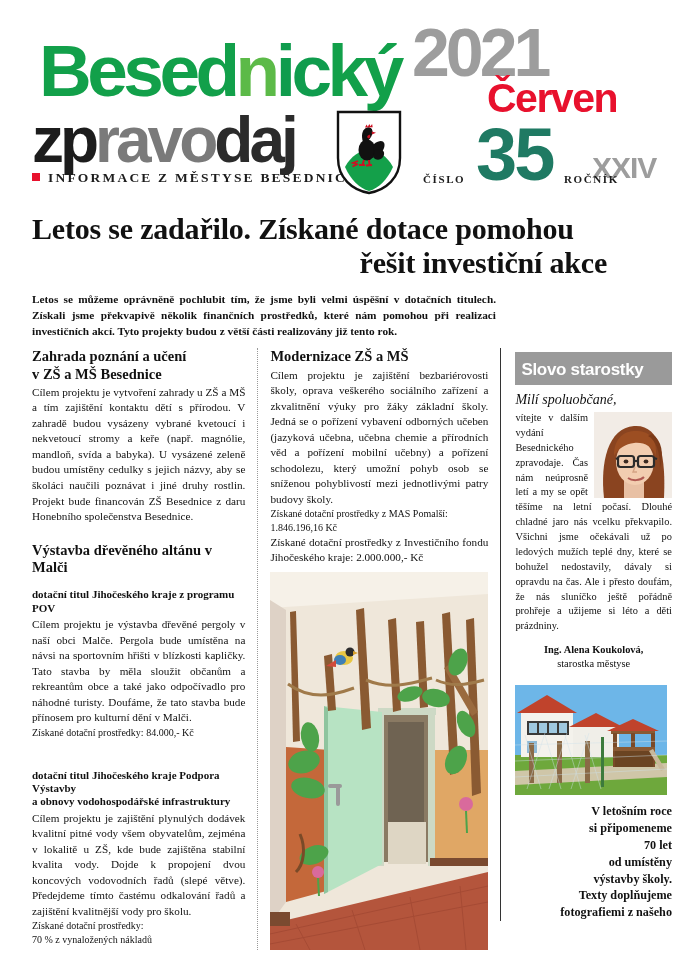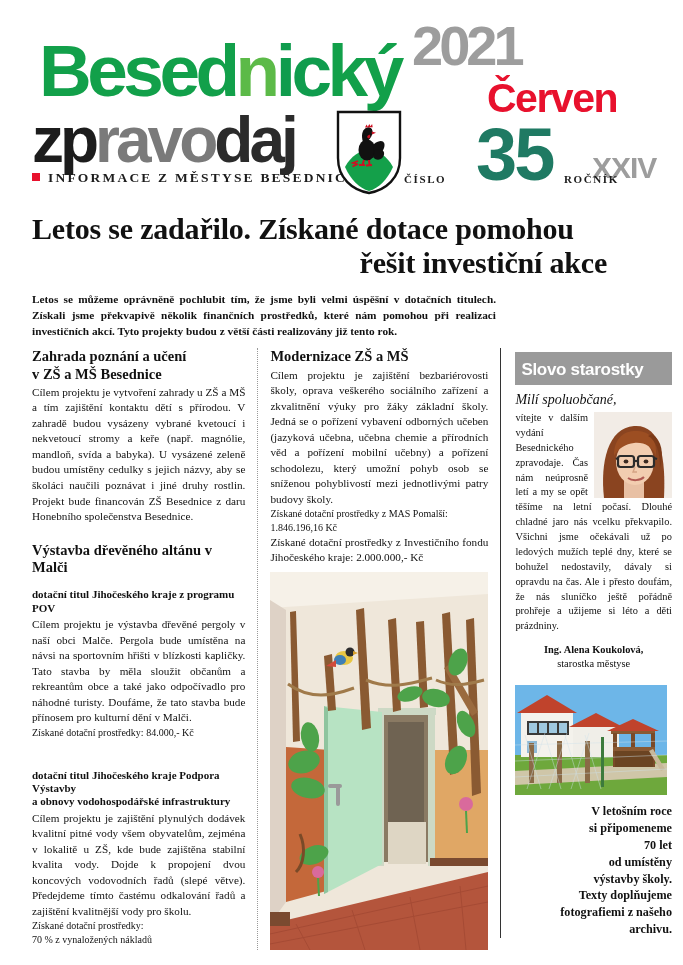--- a/index.html
+++ b/index.html
@@ -22,21 +22,21 @@
     height: 200px;
     width: 683px;
     overflow: hidden;
   }
   .mast-year {
     position: absolute;
     left: 412px;
     top: 18px;
     font-family: "Liberation Sans", sans-serif;
     font-weight: bold;
-    font-size: 56px;
+    font-size: 68px;
     letter-spacing: -4px;
     color: #9d9d9d;
     line-height: 1;
     z-index: 1;
   }
   .mast-besednicky {
     position: absolute;
     left: 39px;
     top: 34px;
     font-family: "Liberation Sans", sans-serif;
@@ -98,21 +98,21 @@
     font-family: "Liberation Sans", sans-serif;
     font-weight: bold;
     font-size: 30px;
     letter-spacing: -1px;
     color: #9d9d9d;
     line-height: 1;
     z-index: 2;
   }
   .mast-cislo {
     position: absolute;
-    left: 404px;
+    left: 423px;
     top: 173px;
     font-family: "Liberation Serif", serif;
     font-weight: bold;
     font-size: 11px;
     letter-spacing: 1.6px;
     color: #1c1c1c;
     z-index: 5;
   }
   .mast-rocnik {
     position: absolute;
@@ -577,16 +577,15 @@
     </div>
 
     <div class="anniv">
       <div>V letošním roce</div>
       <div>si připomeneme</div>
       <div>70 let</div>
       <div>od umístěny</div>
       <div>výstavby školy.</div>
       <div>Texty doplňujeme</div>
       <div>fotografiemi z našeho</div>
-      <div>archivu.</div>
     </div>
   </div>
 </div>
 
 </body></html>

